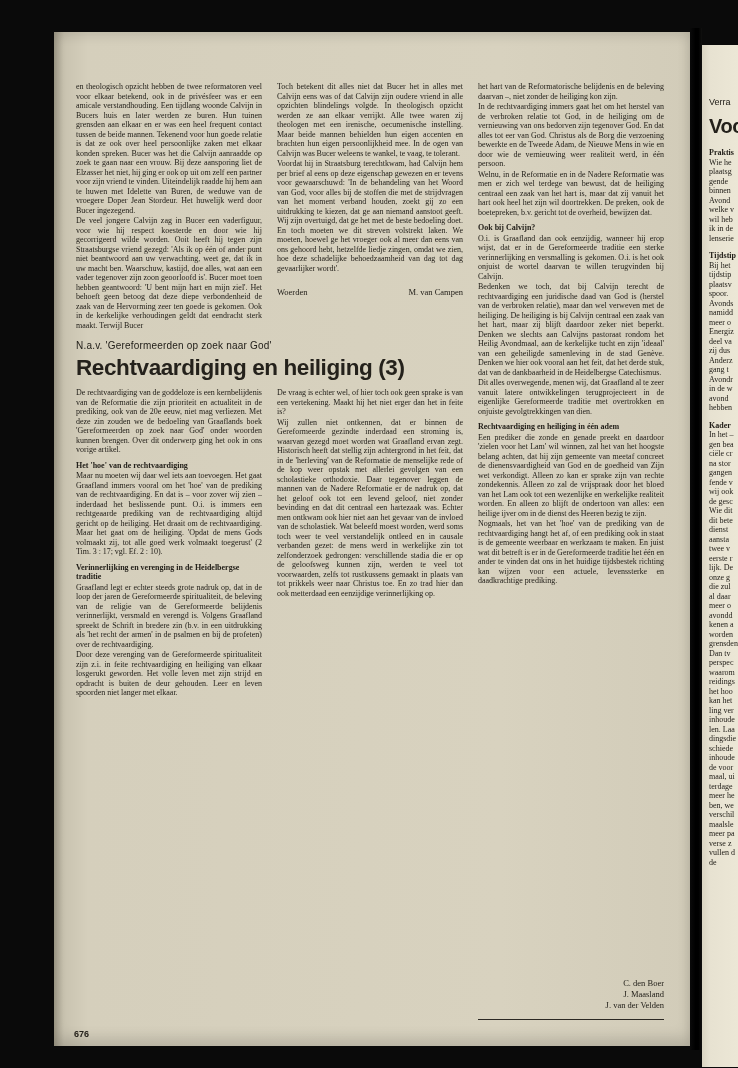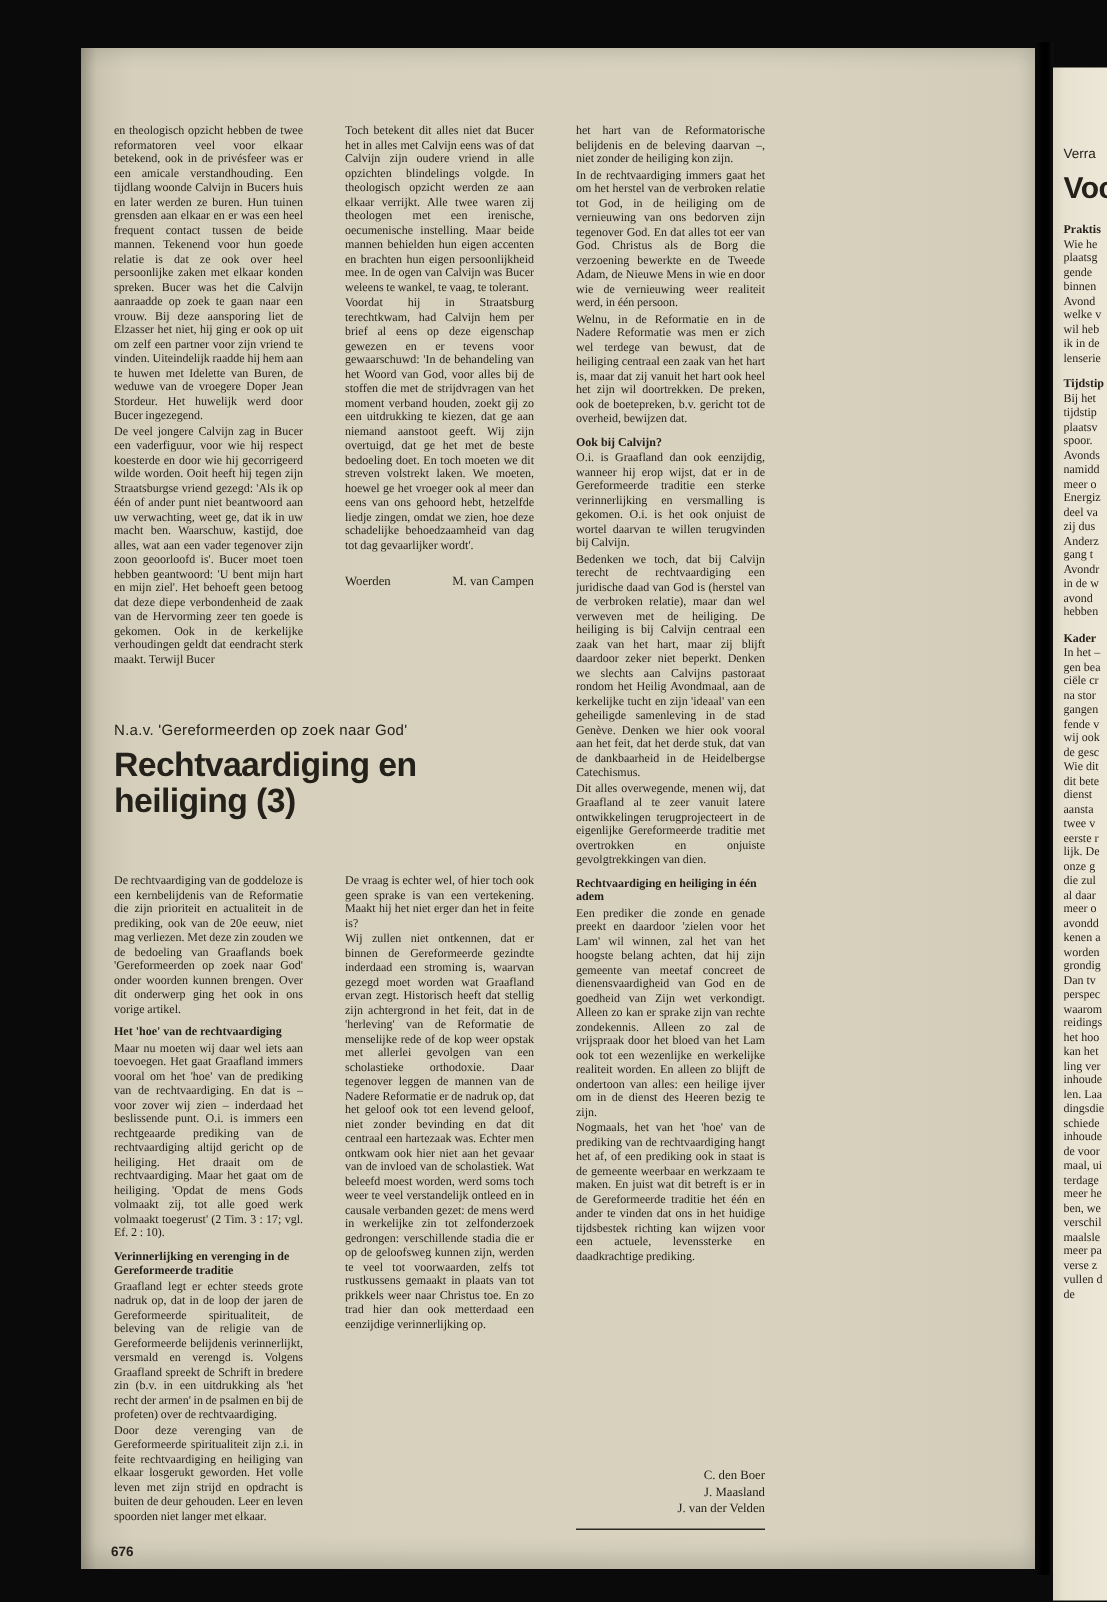--- a/index.html
+++ b/index.html
@@ -3,22 +3,22 @@
 <meta charset="utf-8">
 <style>
   html,body{margin:0;padding:0;background:#0a0a0a;}
   .spread{position:relative;width:738px;height:1068px;background:#0a0a0a;overflow:hidden;
           font-family:"Liberation Serif", serif;color:#24211b;}
   
   .page-main{position:absolute;left:54px;top:32px;width:636px;height:1014px;
              background:linear-gradient(90deg,#aaa491 0px,#c9c3b0 10px,#d5cfbc 34px,#d8d2bf 70%,#d2ccb9 100%);
              box-shadow:inset 0 -8px 14px rgba(0,0,0,.14), inset 0 6px 10px rgba(0,0,0,.08);}
   .page-inner{position:absolute;left:22px;right:26px;top:50px;bottom:24px;
-              display:grid;grid-template-columns:1fr 1fr 1fr 1fr;column-gap:15px;
-              grid-template-rows:auto auto 1fr;gap:28px;}
+              display:grid;grid-template-columns:1fr 1fr 1fr;column-gap:15px;
+              grid-template-rows:auto auto 1fr;}
   .top-a1{grid-column:1;grid-row:1;overflow:hidden;}
   .top-a2{grid-column:2;grid-row:1;overflow:hidden;display:flex;flex-direction:column;}
   .colB3{grid-column:3;grid-row:1 / span 3;overflow:hidden;display:flex;flex-direction:column;}
   .headblock{grid-column:1 / span 2;grid-row:2;padding:10px 0 8px 0;}
   .b1{grid-column:1;grid-row:3;overflow:hidden;}
   .b2{grid-column:2;grid-row:3;overflow:hidden;}
 
   p{margin:0;text-align:justify;font-size:8px;line-height:9.5px;
     -webkit-hyphens:auto;hyphens:auto;word-spacing:-0.2px;}
   p + p{margin-top:1px;}
@@ -92,21 +92,21 @@
 
       <div class="headblock">
         <div class="kicker">N.a.v. 'Gereformeerden op zoek naar God'</div>
         <div class="big-title">Rechtvaardiging en heiliging (3)</div>
       </div>
 
       <div class="b1">
           <p>De rechtvaardiging van de goddeloze is een kernbelijdenis van de Reformatie die zijn prioriteit en actualiteit in de prediking, ook van de 20e eeuw, niet mag verliezen. Met deze zin zouden we de bedoeling van Graaflands boek 'Gereformeerden op zoek naar God' onder woorden kunnen brengen. Over dit onderwerp ging het ook in ons vorige artikel.</p>
           <div class="subhead">Het 'hoe' van de rechtvaardiging</div>
           <p>Maar nu moeten wij daar wel iets aan toevoegen. Het gaat Graafland immers vooral om het 'hoe' van de prediking van de rechtvaardiging. En dat is – voor zover wij zien – inderdaad het beslissende punt. O.i. is immers een rechtgeaarde prediking van de rechtvaardiging altijd gericht op de heiliging. Het draait om de rechtvaardiging. Maar het gaat om de heiliging. 'Opdat de mens Gods volmaakt zij, tot alle goed werk volmaakt toegerust' (2 Tim. 3 : 17; vgl. Ef. 2 : 10).</p>
-          <div class="subhead">Verinnerlijking en verenging in de Gereformeerde traditie</div>
+          <div class="subhead">Verinnerlijking en verenging in de Heidelbergse traditie</div>
           <p>Graafland legt er echter steeds grote nadruk op, dat in de loop der jaren de Gereformeerde spiritualiteit, de beleving van de religie van de Gereformeerde belijdenis verinnerlijkt, versmald en verengd is. Volgens Graafland spreekt de Schrift in bredere zin (b.v. in een uitdrukking als 'het recht der armen' in de psalmen en bij de profeten) over de rechtvaardiging.</p>
           <p>Door deze verenging van de Gereformeerde spiritualiteit zijn z.i. in feite rechtvaardiging en heiliging van elkaar losgerukt geworden. Het volle leven met zijn strijd en opdracht is buiten de deur gehouden. Leer en leven spoorden niet langer met elkaar.</p>
         </div>
       <div class="b2">
           <p>De vraag is echter wel, of hier toch ook geen sprake is van een vertekening. Maakt hij het niet erger dan het in feite is?</p>
           <p>Wij zullen niet ontkennen, dat er binnen de Gereformeerde gezindte inderdaad een stroming is, waarvan gezegd moet worden wat Graafland ervan zegt. Historisch heeft dat stellig zijn achtergrond in het feit, dat in de 'herleving' van de Reformatie de menselijke rede of de kop weer opstak met allerlei gevolgen van een scholastieke orthodoxie. Daar tegenover leggen de mannen van de Nadere Reformatie er de nadruk op, dat het geloof ook tot een levend geloof, niet zonder bevinding en dat dit centraal een hartezaak was. Echter men ontkwam ook hier niet aan het gevaar van de invloed van de scholastiek. Wat beleefd moest worden, werd soms toch weer te veel verstandelijk ontleed en in causale verbanden gezet: de mens werd in werkelijke zin tot zelfonderzoek gedrongen: verschillende stadia die er op de geloofsweg kunnen zijn, werden te veel tot voorwaarden, zelfs tot rustkussens gemaakt in plaats van tot prikkels weer naar Christus toe. En zo trad hier dan ook metterdaad een eenzijdige verinnerlijking op.</p>
         </div>
 
     </div>
     <div class="page-number">676</div>
@@ -169,21 +169,21 @@
           <div class="fragline">twee v</div>
           <div class="fragline">eerste r</div>
           <div class="fragline">lijk. De</div>
           <div class="fragline">onze g</div>
           <div class="fragline">die zul</div>
           <div class="fragline">al daar</div>
           <div class="fragline">meer o</div>
           <div class="fragline">avondd</div>
           <div class="fragline">kenen a</div>
           <div class="fragline">worden</div>
-          <div class="fragline">grondig</div>
+          <div class="fragline">grensden</div>
           <div class="fragline">Dan tv</div>
           <div class="fragline">perspec</div>
           <div class="fragline">waarom</div>
           <div class="fragline">reidings</div>
           <div class="fragline">het hoo</div>
           <div class="fragline">kan het</div>
           <div class="fragline">ling ver</div>
           <div class="fragline">inhoude</div>
           <div class="fragline">len. Laa</div>
           <div class="fragline">dingsdie</div>

